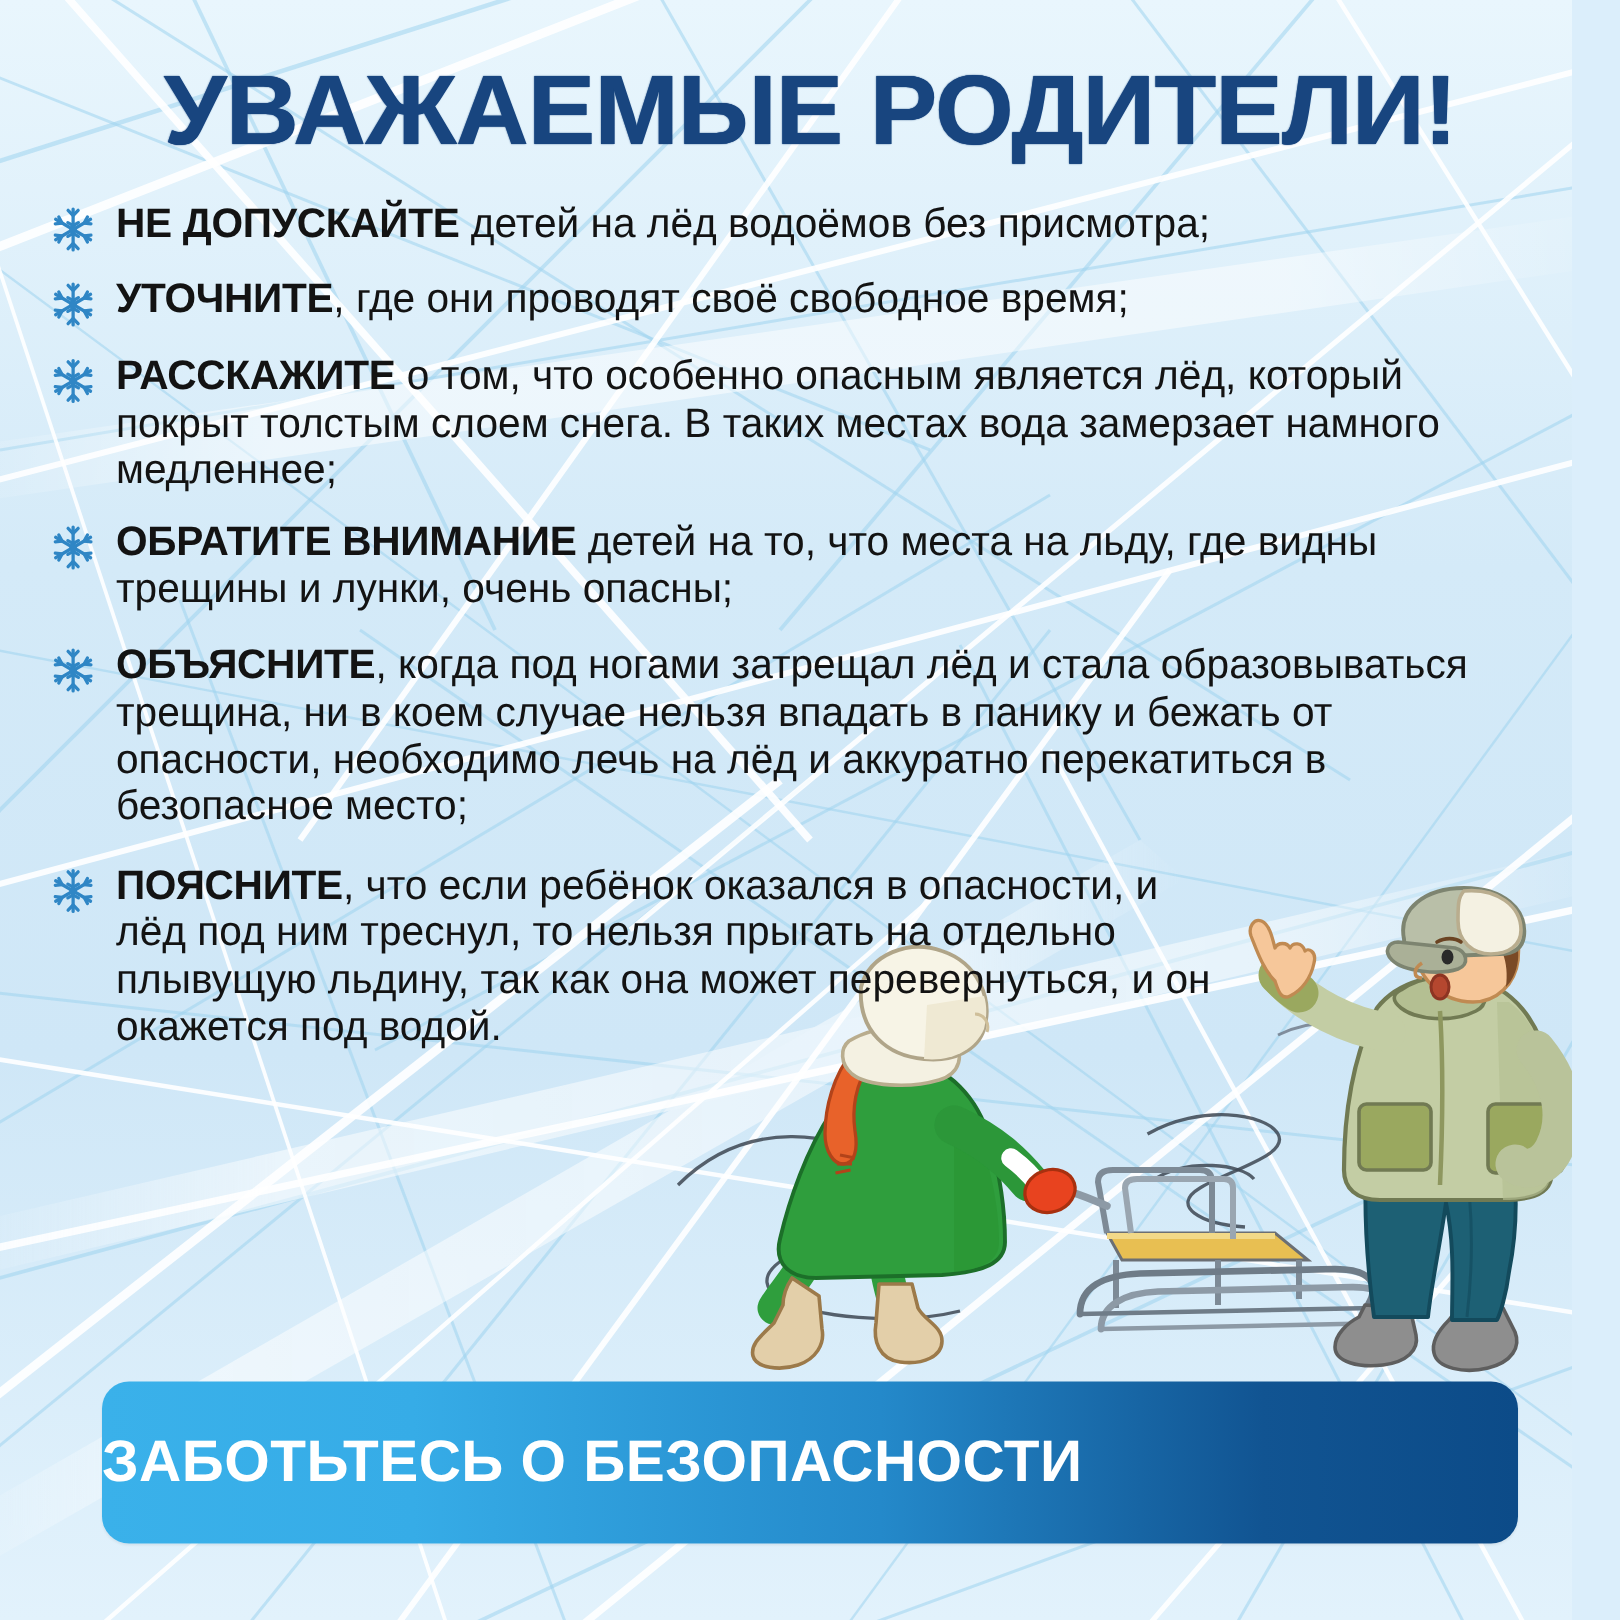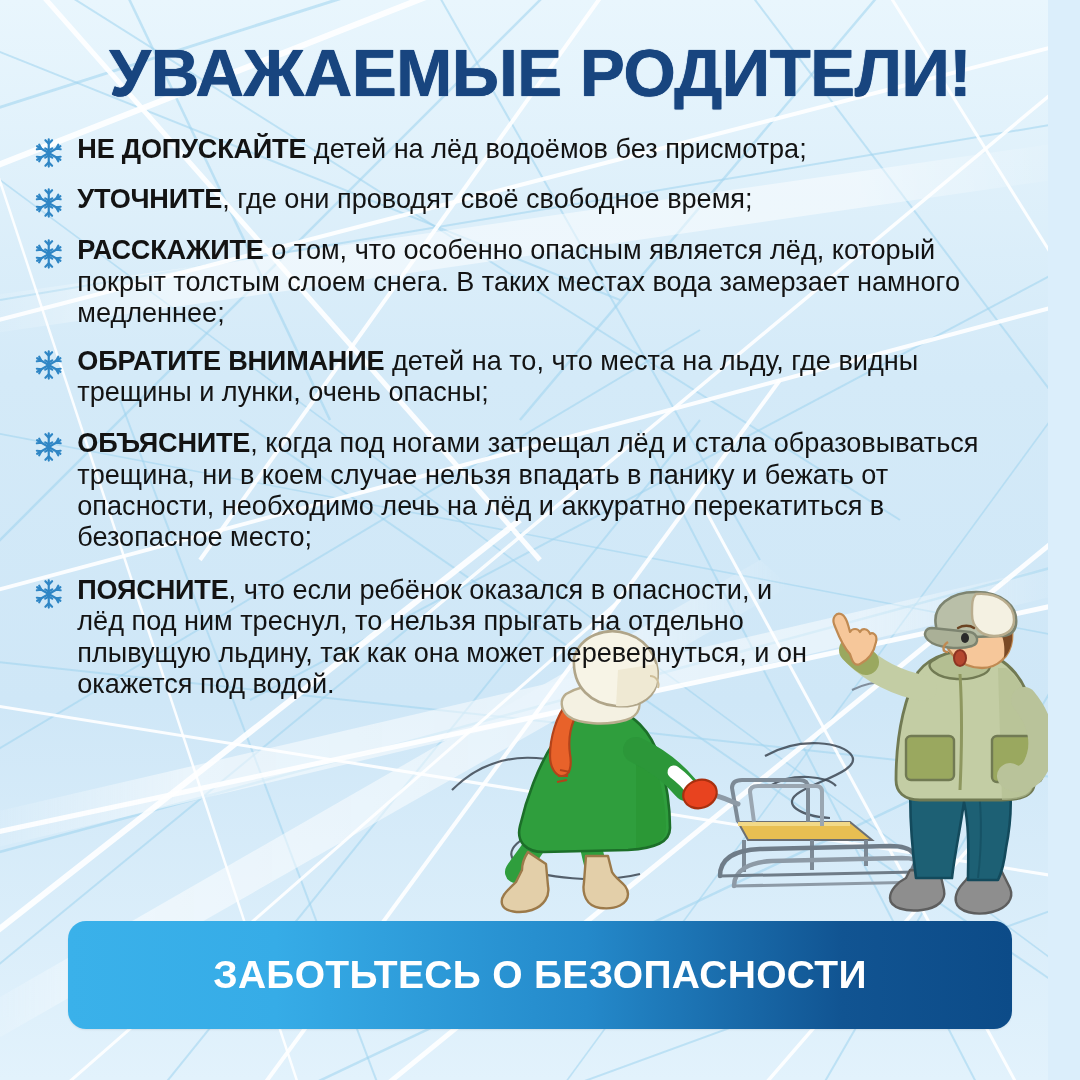--- a/index.html
+++ b/index.html
@@ -54,21 +54,21 @@
   .b3{margin-bottom:17px;}
   .b4{margin-bottom:20px;}
   .b5{margin-bottom:22px;}
   .b6 .text{max-width:760px;display:block;}
 
   
   .banner{
     position:absolute;left:68px;top:921px;width:944px;height:108px;
     border-radius:18px;
     background:linear-gradient(90deg,#3ab1ea 0%,#36ace7 22%,#2489ca 55%,#115492 82%,#0c4b88 100%);
-    display:flex;align-items:center;justify-content:center;
+    display:flex;align-items:center;justify-content:flex-start;
     box-shadow:0 1px 2px rgba(0,0,0,.08);
   }
   .banner-text{
     color:#ffffff;font-weight:700;font-size:39px;line-height:1.12;
     text-align:center;letter-spacing:0.3px;
     transform:scaleX(1.0);
   }
 
   
   .scene{position:absolute;left:420px;top:590px;width:660px;height:340px;}

